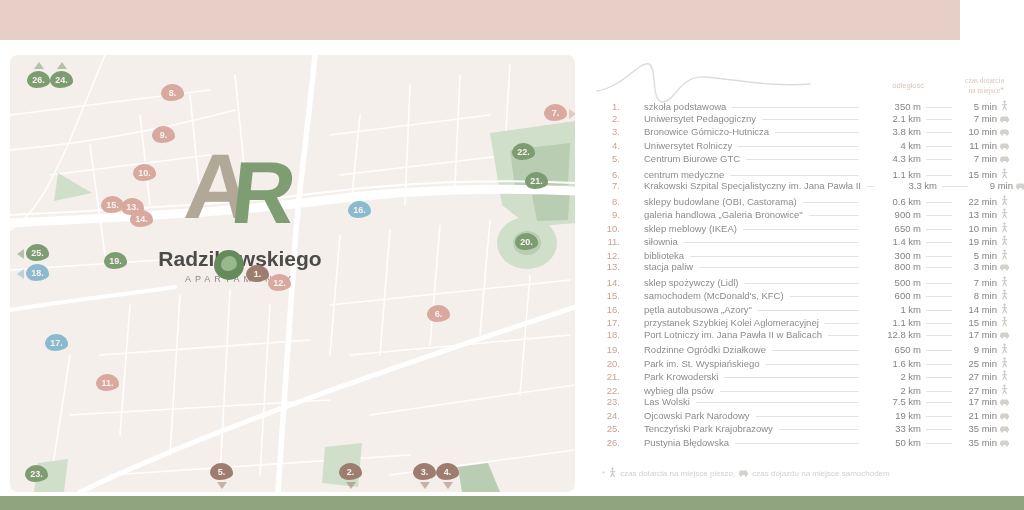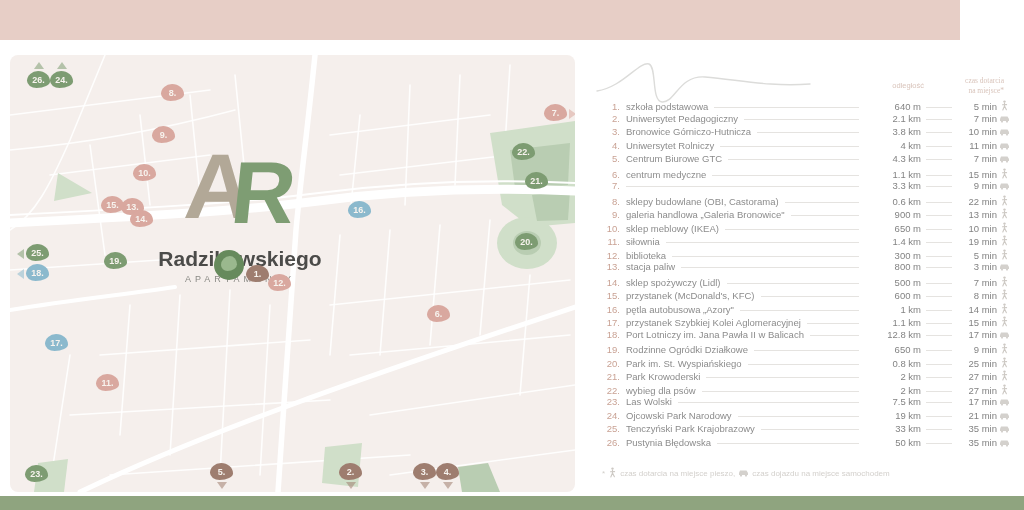--- a/index.html
+++ b/index.html
@@ -36,21 +36,21 @@
 
   
   .panel{position:absolute;left:600px;top:55px;width:412px;height:437px;background:#fff;}
   .squiggle{position:absolute;left:-5px;top:2px;}
   .col-head{position:absolute;font-size:7.5px;color:#d9c4bb;text-align:right;line-height:1.35;}
   .head-dist{top:26px;left:220px;width:104px;}
   .head-time{top:21px;left:330px;width:74px;font-family:Liberation Serif, serif;}
   .rows{position:absolute;left:0;top:44px;width:100%;}
   .row{display:flex;align-items:baseline;height:13.5px;font-size:9.5px;color:#8f8f8f;}
   .row .num{width:20px;text-align:right;color:#c9a294;flex:none;}
-  .row .name{margin-left:6px;white-space:nowrap;flex:none;color:#8c8c8c;}
+  .row .name{margin-left:24px;white-space:nowrap;flex:none;color:#8c8c8c;}
   .row .lead{flex:1;border-bottom:1px solid #e5e3e0;margin:0 6px;transform:translateY(-2px);min-width:8px;}
   .row .dist{width:56px;text-align:right;color:#838383;flex:none;}
   .row .lead2{width:26px;border-bottom:1px solid #e5e3e0;margin:0 5px;transform:translateY(-2px);flex:none;}
   .row .time{width:40px;text-align:right;color:#838383;flex:none;}
   .row .mode{width:15px;flex:none;display:flex;justify-content:center;transform:translateY(1px);}
   .footnote{position:absolute;left:2px;top:412px;font-size:8px;color:#d3d0cc;display:flex;
             align-items:center;gap:3px;}
 </style>
 </head>
 <body>
@@ -224,21 +224,21 @@
   <div class="col-head head-dist">odległość</div>
   <div class="col-head head-time">
     <span>czas dotarcia</span><br>
     <span>na miejsce*</span>
   </div>
   <div class="rows" id="list-rows">
       <div class="row">
         <span class="num">1.</span>
         <span class="name">szkoła podstawowa</span>
         <span class="lead"></span>
-        <span class="dist">640 m</span>
+        <span class="dist">350 m</span>
         <span class="lead2"></span>
         <span class="time">5 min</span>
         <span class="mode">
           <svg width="9" height="11" viewBox="0 0 9 11">
             <g stroke="#cdc9c4" stroke-width="1.1" fill="none" stroke-linecap="round">
               <circle cx="4.5" cy="1.6" r="1.2" fill="#cdc9c4" stroke="none"></circle>
               <path d="M4.5,3 L4.5,6 M4.5,6 L2.8,10 M4.5,6 L6.4,9.8 M2.5,4.8 L6.6,4.6"></path>
             </g>
           </svg>
         </span>
@@ -322,20 +322,21 @@
           <svg width="9" height="11" viewBox="0 0 9 11">
             <g stroke="#cdc9c4" stroke-width="1.1" fill="none" stroke-linecap="round">
               <circle cx="4.5" cy="1.6" r="1.2" fill="#cdc9c4" stroke="none"></circle>
               <path d="M4.5,3 L4.5,6 M4.5,6 L2.8,10 M4.5,6 L6.4,9.8 M2.5,4.8 L6.6,4.6"></path>
             </g>
           </svg>
         </span>
       </div>
       <div class="row">
         <span class="num">7.</span>
+        <span class="name">Krakowski Szpital Specjalistyczny im. Jana Pawła II</span>
         <span class="lead"></span>
         <span class="dist">3.3 km</span>
         <span class="lead2"></span>
         <span class="time">9 min</span>
         <span class="mode">
           <svg width="11" height="8" viewBox="0 0 11 8">
             <g fill="#d4d1cd">
               <path d="M1,4 L2,1.5 L8.5,1.5 L10,4 L10,6 L1,6 Z"></path>
               <circle cx="3" cy="6.6" r="1.1"></circle>
               <circle cx="8" cy="6.6" r="1.1"></circle>
@@ -451,21 +452,21 @@
           <svg width="9" height="11" viewBox="0 0 9 11">
             <g stroke="#cdc9c4" stroke-width="1.1" fill="none" stroke-linecap="round">
               <circle cx="4.5" cy="1.6" r="1.2" fill="#cdc9c4" stroke="none"></circle>
               <path d="M4.5,3 L4.5,6 M4.5,6 L2.8,10 M4.5,6 L6.4,9.8 M2.5,4.8 L6.6,4.6"></path>
             </g>
           </svg>
         </span>
       </div>
       <div class="row">
         <span class="num">15.</span>
-        <span class="name">przystanek (McDonald's, KFC)</span>
+        <span class="name">samochodem (McDonald's, KFC)</span>
         <span class="lead"></span>
         <span class="dist">600 m</span>
         <span class="lead2"></span>
         <span class="time">8 min</span>
         <span class="mode">
           <svg width="9" height="11" viewBox="0 0 9 11">
             <g stroke="#cdc9c4" stroke-width="1.1" fill="none" stroke-linecap="round">
               <circle cx="4.5" cy="1.6" r="1.2" fill="#cdc9c4" stroke="none"></circle>
               <path d="M4.5,3 L4.5,6 M4.5,6 L2.8,10 M4.5,6 L6.4,9.8 M2.5,4.8 L6.6,4.6"></path>
             </g>
@@ -534,21 +535,21 @@
               <circle cx="4.5" cy="1.6" r="1.2" fill="#cdc9c4" stroke="none"></circle>
               <path d="M4.5,3 L4.5,6 M4.5,6 L2.8,10 M4.5,6 L6.4,9.8 M2.5,4.8 L6.6,4.6"></path>
             </g>
           </svg>
         </span>
       </div>
       <div class="row">
         <span class="num">20.</span>
         <span class="name">Park im. St. Wyspiańskiego</span>
         <span class="lead"></span>
-        <span class="dist">0.8 km</span>
+        <span class="dist">1.6 km</span>
         <span class="lead2"></span>
         <span class="time">25 min</span>
         <span class="mode">
           <svg width="9" height="11" viewBox="0 0 9 11">
             <g stroke="#cdc9c4" stroke-width="1.1" fill="none" stroke-linecap="round">
               <circle cx="4.5" cy="1.6" r="1.2" fill="#cdc9c4" stroke="none"></circle>
               <path d="M4.5,3 L4.5,6 M4.5,6 L2.8,10 M4.5,6 L6.4,9.8 M2.5,4.8 L6.6,4.6"></path>
             </g>
           </svg>
         </span>

